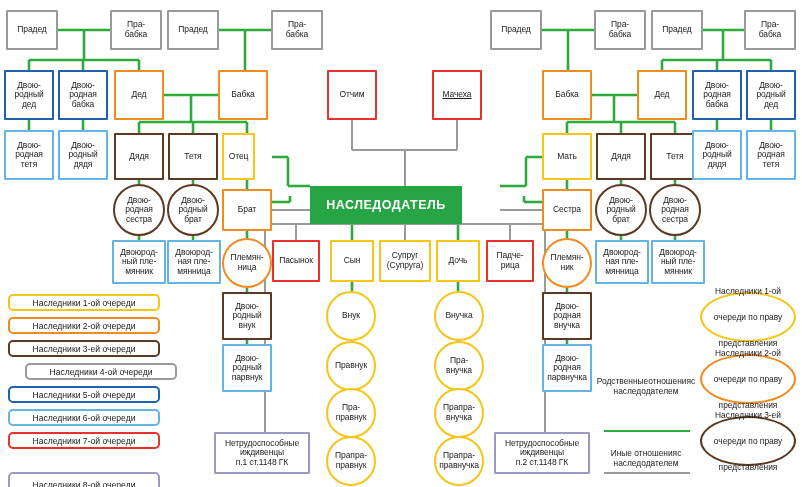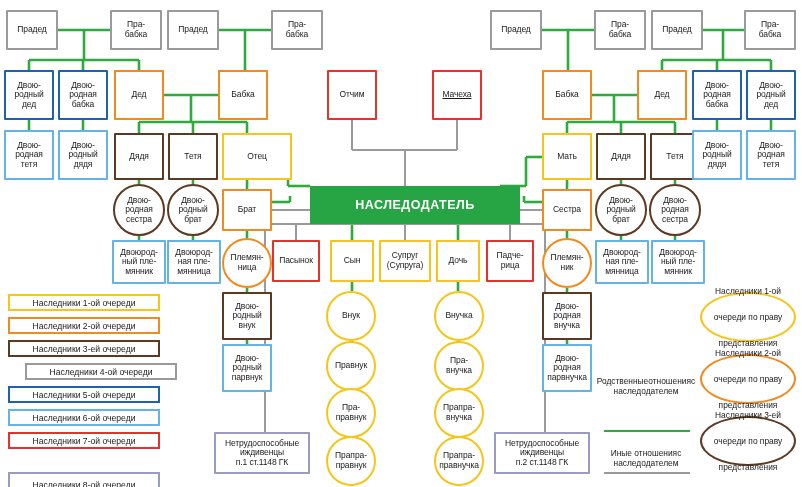--- a/index.html
+++ b/index.html
@@ -6,21 +6,21 @@
   body{font-family:"Liberation Sans","DejaVu Sans",sans-serif;}
   #stage{position:relative;width:802px;height:487px;background:#fff;overflow:hidden;}
   .node{position:absolute;box-sizing:border-box;display:flex;align-items:center;
         justify-content:center;text-align:center;background:#fff;z-index:5;
         font-size:8.5px;line-height:9.6px;color:#1a1a1a;letter-spacing:-.1px;}
   .rect{border-style:solid;border-width:2px;border-radius:1px;}
   .circ{border-style:solid;border-width:2px;border-radius:50%;}
   .node span{display:block;padding:0 1px;}
   .legend-item{position:absolute;box-sizing:border-box;border-width:2px;border-style:solid;
         background:#fff;display:flex;align-items:center;justify-content:center;
-        font-size:8.6px;color:#1a1a1a;z-index:6;border-radius:0;}
+        font-size:8.6px;color:#1a1a1a;z-index:6;border-radius:5px;}
   .legend-ell{position:absolute;box-sizing:border-box;border-width:2px;border-style:solid;
         background:#fff;display:flex;align-items:center;justify-content:center;
         text-align:center;font-size:8.4px;line-height:10px;color:#1a1a1a;
         border-radius:50%;z-index:6;gap:16px;}
   .relcap{position:absolute;text-align:center;font-size:8.4px;line-height:10px;color:#1a1a1a;z-index:6;}
   .relline{position:absolute;height:2px;z-index:6;}
   .center-node{position:absolute;display:flex;align-items:center;justify-content:center;
         font-size:12.5px;font-weight:bold;color:#fff;letter-spacing:.5px;z-index:7;}
 </style>
 </head>
@@ -128,21 +128,21 @@
       <line x1="405" y1="224" x2="405" y2="240"></line>
       <line x1="510" y1="224" x2="510" y2="240"></line>
 
       <line x1="265" y1="210" x2="265" y2="432"></line>
       <line x1="545" y1="210" x2="545" y2="432"></line>
       <line x1="265" y1="210" x2="310" y2="210"></line>
       <line x1="545" y1="210" x2="500" y2="210"></line>
     </g>
   </svg>
 
-  <div class="center-node" style="left:310px;top:186px;width:210px;height:38px;background:#27a544;">
+  <div class="center-node" style="left:310px;top:186px;width:152px;height:38px;background:#27a544;">
     <span>НАСЛЕДОДАТЕЛЬ</span>
   </div>
 
   <div id="nodes-layer">
       <div class="node rect" style="left: 6px; top: 10px; width: 52px; height: 40px; border-color: rgb(154, 154, 154); flex-direction: column; justify-content: center;">
         <span>Прадед</span>
       </div>
       <div class="node rect" style="left: 110px; top: 10px; width: 52px; height: 40px; border-color: rgb(154, 154, 154); flex-direction: column; justify-content: center;">
         <span>Пра-</span>
         <span>бабка</span>
@@ -215,21 +215,21 @@
         <span>Двою-</span>
         <span>родный</span>
         <span>дядя</span>
       </div>
       <div class="node rect" style="left: 114px; top: 133px; width: 50px; height: 47px; border-color: rgb(92, 58, 33); flex-direction: column; justify-content: center;">
         <span>Дядя</span>
       </div>
       <div class="node rect" style="left: 168px; top: 133px; width: 50px; height: 47px; border-color: rgb(92, 58, 33); flex-direction: column; justify-content: center;">
         <span>Тетя</span>
       </div>
-      <div class="node rect" style="left: 222px; top: 133px; width: 70px; height: 47px; border-color: rgb(245, 197, 24); flex-direction: column; justify-content: center;">
+      <div class="node rect" style="left: 222px; top: 133px; width: 33px; height: 47px; border-color: rgb(245, 197, 24); flex-direction: column; justify-content: center;">
         <span>Отец</span>
       </div>
       <div class="node rect" style="left: 542px; top: 133px; width: 50px; height: 47px; border-color: rgb(245, 197, 24); flex-direction: column; justify-content: center;">
         <span>Мать</span>
       </div>
       <div class="node rect" style="left: 596px; top: 133px; width: 50px; height: 47px; border-color: rgb(92, 58, 33); flex-direction: column; justify-content: center;">
         <span>Дядя</span>
       </div>
       <div class="node rect" style="left: 650px; top: 133px; width: 50px; height: 47px; border-color: rgb(92, 58, 33); flex-direction: column; justify-content: center;">
         <span>Тетя</span>

